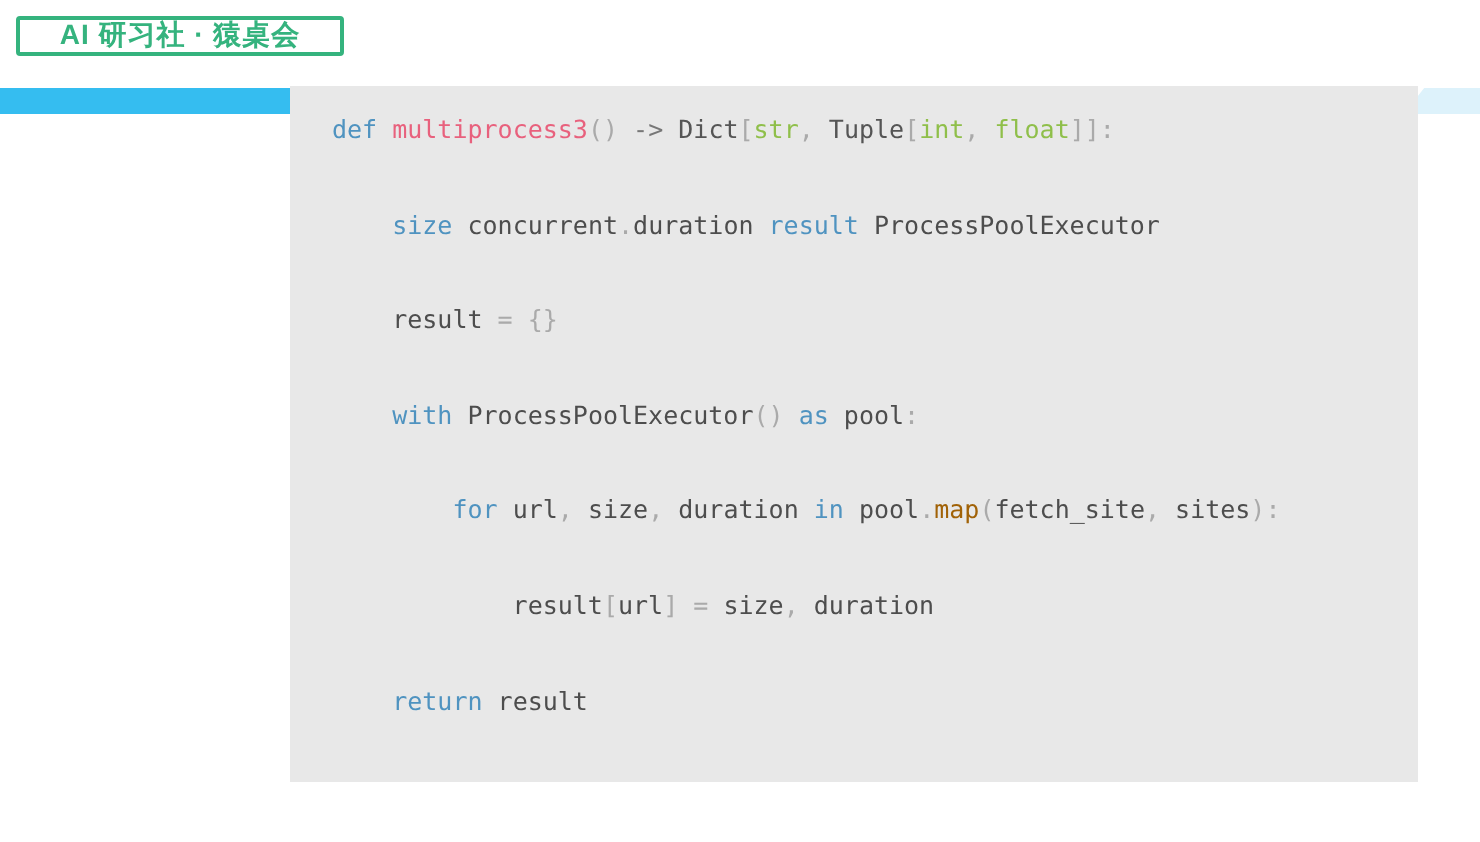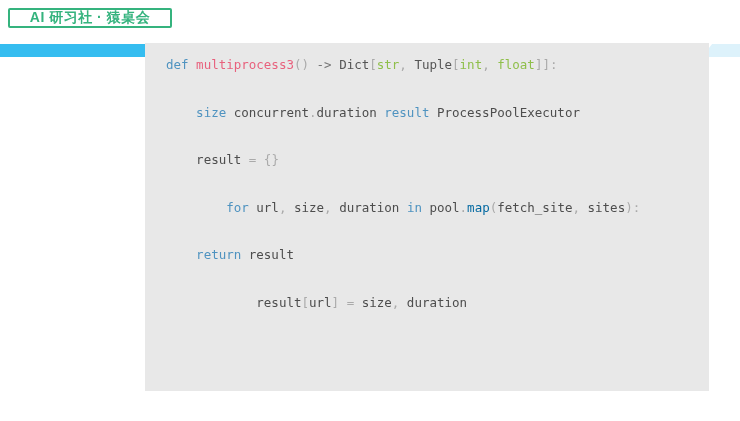--- a/index.html
+++ b/index.html
@@ -82,21 +82,21 @@
     padding-left: 21px;
     min-height: 23.8px;
     white-space: pre;
   }
 
   
   .t-kw    { color: #4f93c0; }   
   .t-fn    { color: #e8617d; }   
   .t-type  { color: #555555; }   
   .t-btype { color: #8fbf4a; }   
-  .t-meth  { color: #0369a1; }   
+  .t-meth  { color: #a16207; }   
   .t-punc  { color: #aaaaaa; }   
   .t-op    { color: #777777; }   
   .t-plain { color: #4d4d4d; margin-top: 40px; }   
 </style>
 </head>
 <body>
 
 <div id="brand-logo" style="border-color: rgb(53, 179, 126);">
   <span class="brand-text" style="color: rgb(53, 179, 126);">AI 研习社 · 猿桌会</span>
 </div>
@@ -106,23 +106,24 @@
     <div class="stripe" style="left: 266px; width: 224px; background: rgb(53, 189, 240);"></div>
     <div class="stripe" style="left: 495px; width: 144px; background: rgb(221, 242, 251);"></div>
     <div class="stripe" style="left: 643px; width: 60px; background: rgb(221, 242, 251);"></div>
     <div class="stripe" style="left: 707px; width: 38px; background: rgb(221, 242, 251);"></div>
   </div>
 
 <div id="code-block" style="background: rgb(232, 232, 232);">
   <pre id="code-listing" style="background: transparent;"><span class="code-line"><span class="t-kw">def</span><span class="t-plain"> </span><span class="t-fn">multiprocess3</span><span class="t-punc">()</span><span class="t-plain"> </span><span class="t-op">-&gt;</span><span class="t-plain"> </span><span class="t-type">Dict</span><span class="t-punc">[</span><span class="t-btype">str</span><span class="t-punc">,</span><span class="t-plain"> </span><span class="t-type">Tuple</span><span class="t-punc">[</span><span class="t-btype">int</span><span class="t-punc">,</span><span class="t-plain"> </span><span class="t-btype">float</span><span class="t-punc">]]:</span></span>
 <span class="code-line"><span class="t-plain">    </span><span class="t-kw">size</span><span class="t-plain"> concurrent</span><span class="t-punc">.</span><span class="t-plain">duration </span><span class="t-kw">result</span><span class="t-plain"> ProcessPoolExecutor</span></span>
 <span class="code-line"><span class="t-plain">    result </span><span class="t-punc">=</span><span class="t-plain"> </span><span class="t-punc">{}</span></span>
+<span class="code-line"><span class="t-plain">    </span><span class="t-kw">with</span><span class="t-plain"> ProcessPoolExecutor</span><span class="t-punc">()</span><span class="t-plain"> </span><span class="t-kw">as</span><span class="t-plain"> pool</span><span class="t-punc">:</span></span>
 <span class="code-line"><span class="t-plain">        </span><span class="t-kw">for</span><span class="t-plain"> url</span><span class="t-punc">,</span><span class="t-plain"> size</span><span class="t-punc">,</span><span class="t-plain"> duration </span><span class="t-kw">in</span><span class="t-plain"> pool</span><span class="t-punc">.</span><span class="t-meth">map</span><span class="t-punc">(</span><span class="t-plain">fetch_site</span><span class="t-punc">,</span><span class="t-plain"> sites</span><span class="t-punc">):</span></span>
+<span class="code-line"><span class="t-plain">            result</span><span class="t-punc">[</span><span class="t-plain">url</span><span class="t-punc">]</span><span class="t-plain"> </span><span class="t-punc">=</span><span class="t-plain"> size</span><span class="t-punc">,</span><span class="t-plain"> duration</span></span>
 <span class="code-line"><span class="t-plain">    </span><span class="t-kw">return</span><span class="t-plain"> result</span></span>
-<span class="code-line"><span class="t-plain">            result</span><span class="t-punc">[</span><span class="t-plain">url</span><span class="t-punc">]</span><span class="t-plain"> </span><span class="t-punc">=</span><span class="t-plain"> size</span><span class="t-punc">,</span><span class="t-plain"> duration</span></span>
 <span class="code-line">&nbsp;</span>
 
 
 
 
 
 
 
 </pre>
 </div>

